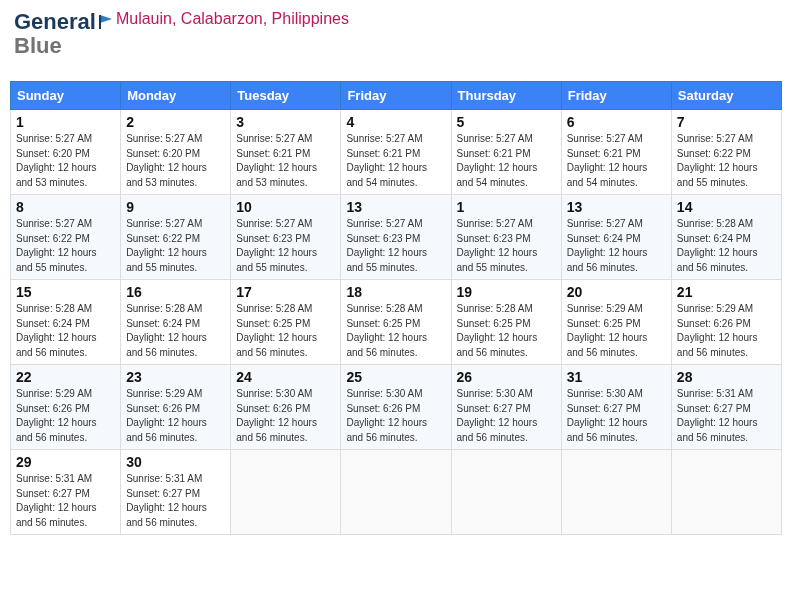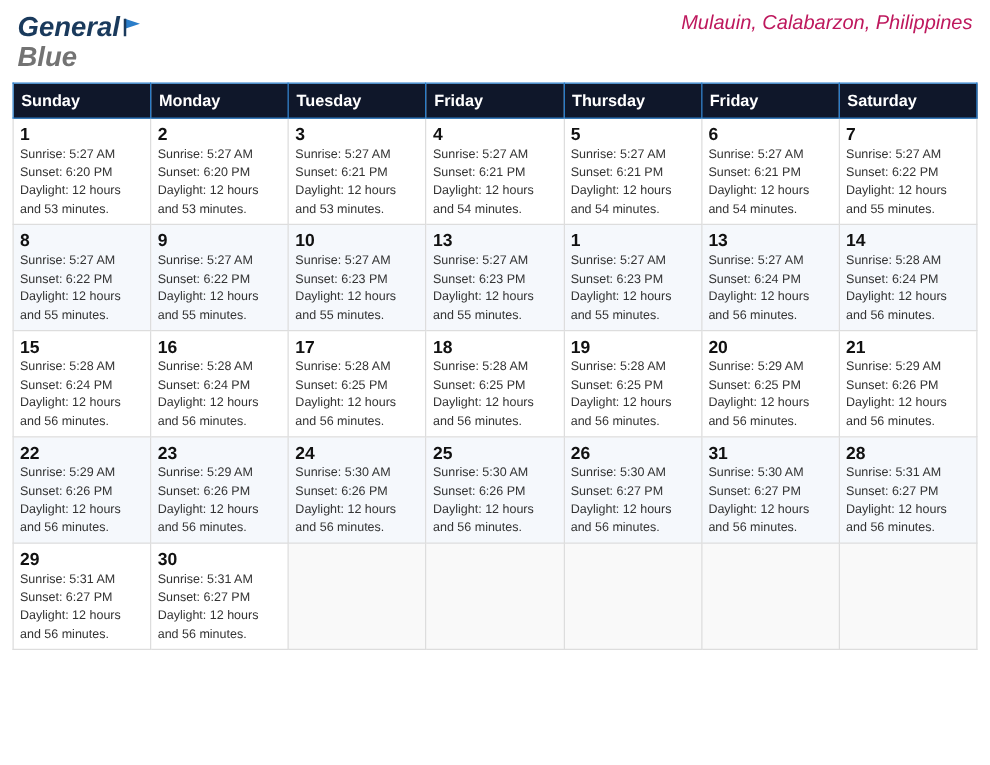--- a/index.html
+++ b/index.html
@@ -5,25 +5,23 @@
     * { box-sizing: border-box; margin: 0; padding: 0; }
     body {
       font-family: Arial, sans-serif;
       background: #fff;
       width: 792px;
       min-height: 612px;
       padding: 10px;
     }
     .header {
       display: flex;
-      justify-content: space-between;
       align-items: flex-start;
-      margin-bottom: 8px;
+      margin-bottom: 23px;
       padding: 0 4px;
-      font-style: italic;
     }
     .logo {
       display: flex;
       flex-direction: column;
       align-items: flex-start;
     }
     .logo-text {
       font-size: 22px;
       font-weight: bold;
       color: #1a3a5c;
@@ -43,21 +41,21 @@
     .location-title {
       font-size: 16px;
       color: #be185d;
     }
     .calendar {
       width: 100%;
       border-collapse: collapse;
       border: 1px solid #ccc;
     }
     .calendar th {
-      background-color: #0f172a;
+      background-color: #3b82f6;
       color: #fff;
       text-align: left;
       padding: 6px 6px;
       font-size: 13px;
       font-weight: bold;
       border: 1px solid #2a7dc9;
     }
     .calendar td {
       vertical-align: top;
       border: 1px solid #ddd;

